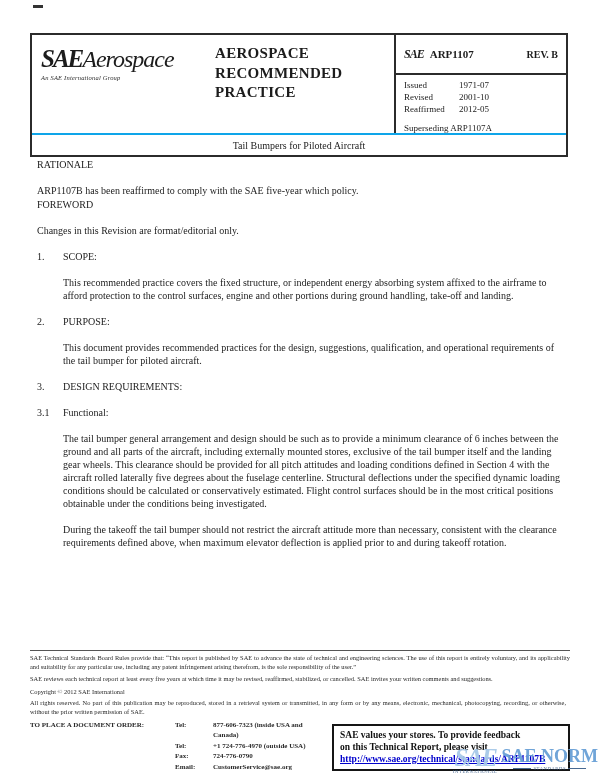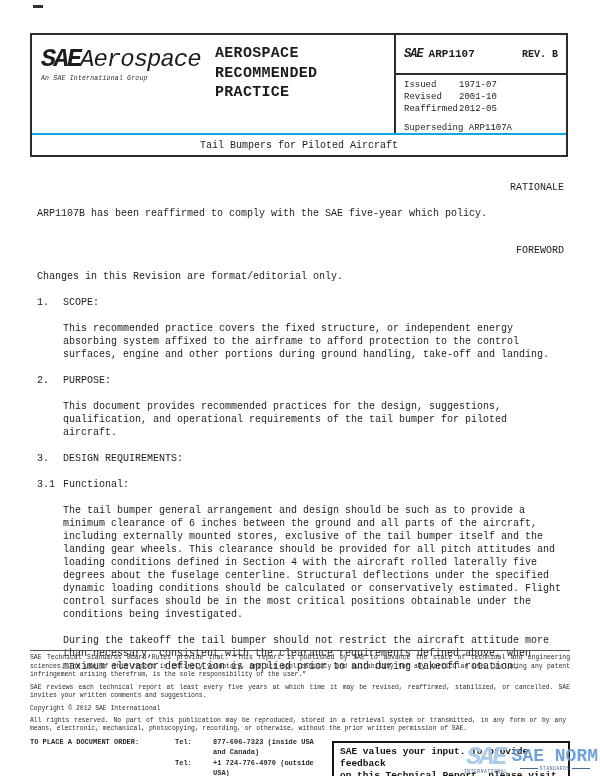--- a/index.html
+++ b/index.html
@@ -1,20 +1,20 @@
 <!DOCTYPE html>
 <html><head>
 <meta charset="utf-8">
 <style>
   * { margin:0; padding:0; box-sizing:border-box; }
   html,body { background:#e8e8e8; }
   .page {
     position:relative; width:600px; height:776px; margin:0 auto;
     background:#ffffff; color:#1c1c1c; overflow:hidden;
-    font-family:Liberation Mono, monospace;
+    font-family:Liberation Serif, serif;
   }
   
   .header-box { position:absolute; top:33px; left:30px; width:538px; border:2px solid #2b2b2b; }
   .header-top { display:flex; height:98px; }
   .logo-cell { width:183px; padding:10px 0 0 9px; }
   .logo-line { white-space:nowrap; }
   .logo-sae { font-size:25px; font-weight:bold; font-style:italic; letter-spacing:-2px; }
   .logo-brand { font-size:24px; font-style:italic; letter-spacing:-1px; }
   .logo-tagline { font-size:6.5px; font-style:italic; color:#2b2b2b; margin-top:1px; letter-spacing:.2px; }
   .doctype-cell { flex:1; padding-top:9px; font-size:15px; font-weight:bold; line-height:1.3; letter-spacing:.3px; }
@@ -23,21 +23,21 @@
   .numbox-sae { font-weight:bold; font-style:italic; font-size:12px; letter-spacing:-1px; margin-right:6px; }
   .numbox-number { font-weight:bold; font-size:11px; flex:1; }
   .numbox-rev { font-weight:bold; font-size:10px;padding-left:20px; }
   .dates { padding:4px 8px 0 8px; }
   .date-row { display:flex; line-height:12px; }
   .date-label { width:55px; }
   .superseding { padding:8px 8px 3px 8px; }
   .header-title-row { border-top:2px solid #0ea5e9; height:22px; line-height:22px; text-align:center; font-size:10px; }
   
   .doc-body { position:absolute; top:157px; left:37px; width:527px; font-size:10px; line-height:13px; }
-  .center-head { text-align:right; margin-top:24px; }
+  .center-head { text-align:left; margin-top:1px; }
   .doc-body p { margin-top:13px; }
   .para-indent { margin-left:26px; }
   .sec-row { display:flex; margin-top:13px; }
   .sec-num { width:26px; flex:none; }
   
   .footer { position:absolute; top:650px; left:30px; width:540px; border-top:1px solid #555; padding-top:3px; font-size:6.4px; line-height:8.6px; color:#2a2a2a; }
   .footer .legal { margin-bottom:4px; text-align:justify; }
   .footer .copyright { margin-bottom:3px; }
   .footer .rights { margin-bottom:3px; text-align:justify; padding-right:4px; }
   .order-area { position:relative; font-size:7px; line-height:10.5px; font-weight:bold; }
@@ -158,21 +158,21 @@
         <span></span>
         <span>Email:</span>
         <span>CustomerService@sae.org</span>
       </div>
       <div class="web-row">
         <span>SAE WEB ADDRESS:</span>
         <span>http://www.sae.org</span>
       </div>
 
       <div class="feedback-box">
-        <div>SAE values your input. To provide feedback</div>
+        <div>SAE values your stores. To provide feedback</div>
         <div>on this Technical Report, please visit</div>
         <a class="feedback-link" id="feedback-link" style="color: rgb(0, 0, 204);">http://www.sae.org/technical/standards/ARP1107B</a>
       </div>
     </div>
   </div>
 
   <div class="watermark">
     <div class="wm-left">
       <div class="wm-sae">SAE</div>
       <div class="wm-sub1">INTERNATIONAL</div>

